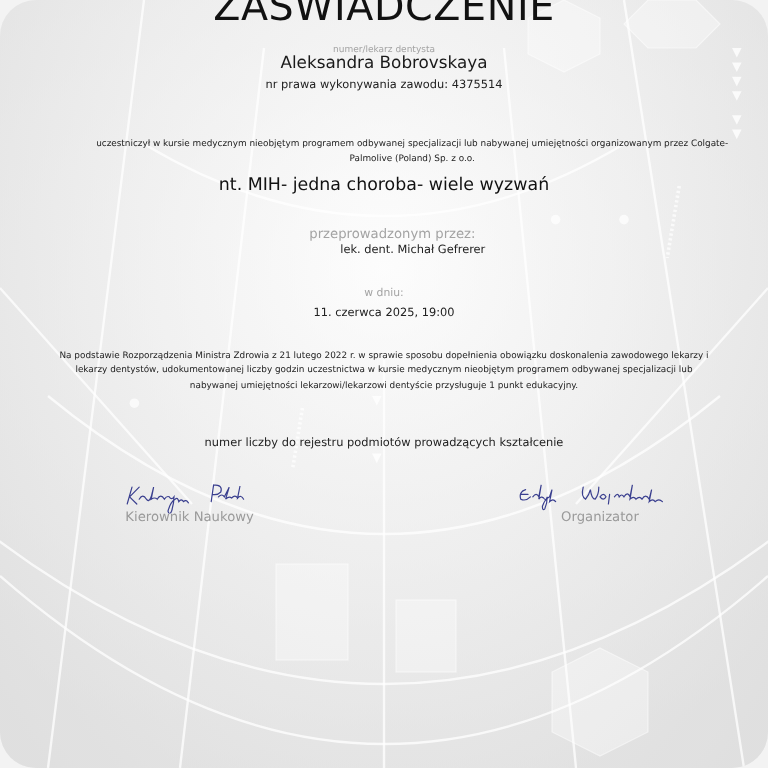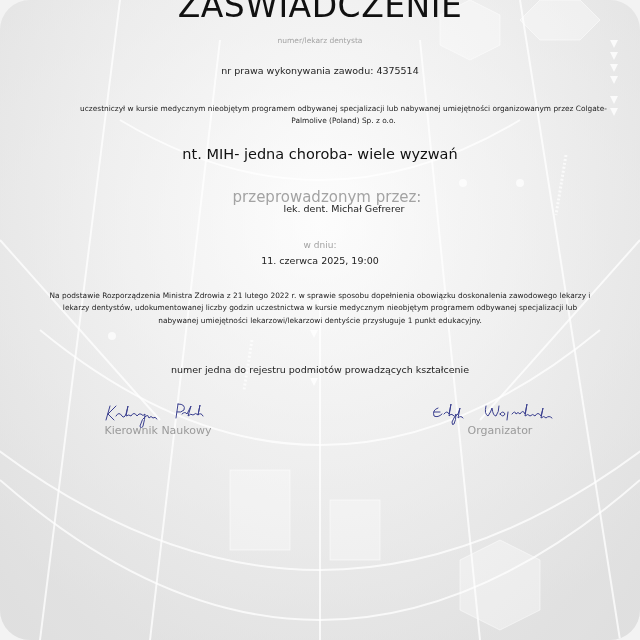--- a/index.html
+++ b/index.html
@@ -17,23 +17,23 @@
     }
     .bg-svg { position: absolute; inset: 0; width: 640px; height: 640px; }
     .content { position: absolute; inset: 0; text-align: center; color: #1a1a1a; }
     .abs { position: absolute; left: 0; right: 0; text-align: center; white-space: nowrap; }
 
     .title { top: -14px; font-size: 33px; letter-spacing: 0.5px; color: #111; font-weight: normal; line-height: 40px; }
     .role { top: 36px; font-size: 7.5px; color: #a3a3a3; }
     .name { top: 45px; font-size: 14px; color: #1a1a1a; }
     .license { top: 65px; font-size: 9.5px; color: #222; }
 
-    .participated { top: 103px; font-size: 7.4px; color: #222; line-height: 12px; white-space: normal; padding: 0 24px; margin-left: 47px; }
+    .participated { top: 114px; font-size: 7.4px; color: #222; line-height: 12px; white-space: normal; padding: 0 24px; margin-left: 47px; }
     .topic { top: 146px; font-size: 14.5px; color: #111; }
-    .led-label { top: 188px; font-size: 15px; color: #a3a3a3; padding-left: 14px; }
+    .led-label { top: 188px; font-size: 11px; color: #a3a3a3; padding-left: 14px; }
     .led-value { top: 203px; font-size: 9.5px; color: #222; padding-left: 48px; }
     .date-label { top: 240px; font-size: 9px; color: #a3a3a3; }
     .date-value { top: 255px; font-size: 9.5px; color: #222; }
 
     .legal { top: 290px; font-size: 7.4px; color: #222; line-height: 12.3px; white-space: normal; padding: 0 48px; }
     .registry { top: 364px; font-size: 9.5px; color: #222; }
 
     .sig-block { position: absolute; width: 160px; text-align: center; }
     .sig-left { left: 78px; top: 396px; }
     .sig-right { left: 420px; top: 396px; }
@@ -89,35 +89,36 @@
     </g>
     <g stroke="#ffffff" stroke-opacity="0.7" stroke-width="3">
       <path d="M 566 155 L 556 215" stroke-dasharray="2 2"></path>
       <path d="M 252 340 L 244 390" stroke-dasharray="2 2"></path>
     </g>
   </svg>
 
   <div class="content">
     <div class="abs title">ZAŚWIADCZENIE</div>
     <div class="abs role">numer/lekarz dentysta</div>
+    <div class="abs name">Aleksandra Bobrovskaya</div>
     <div class="abs license">nr prawa wykonywania zawodu: 4375514</div>
 
     <div class="abs participated">uczestniczył w kursie medycznym nieobjętym programem odbywanej specjalizacji lub nabywanej umiejętności organizowanym przez Colgate-Palmolive (Poland) Sp. z o.o.</div>
 
     <div class="abs topic">nt.  MIH- jedna choroba- wiele wyzwań</div>
 
     <div class="abs led-label">przeprowadzonym przez:</div>
     <div class="abs led-value">lek. dent. Michał Gefrerer</div>
 
     <div class="abs date-label">w dniu:</div>
     <div class="abs date-value">11. czerwca 2025, 19:00</div>
 
     <div class="abs legal">Na podstawie Rozporządzenia Ministra Zdrowia z 21 lutego 2022 r. w sprawie sposobu dopełnienia obowiązku doskonalenia zawodowego lekarzy i lekarzy dentystów, udokumentowanej liczby godzin uczestnictwa w kursie medycznym nieobjętym programem odbywanej specjalizacji lub nabywanej umiejętności lekarzowi/lekarzowi dentyście przysługuje 1 punkt edukacyjny.</div>
 
-    <div class="abs registry">numer jedna do rejestru podmiotów prowadzących kształcenie</div>
+    <div class="abs registry">numer liczby do rejestru podmiotów prowadzących kształcenie</div>
 
     <div class="sig-block sig-left">
       <svg class="sig" width="160" height="32" viewBox="0 0 160 32">
         <g fill="none" stroke="#3a3f8f" stroke-width="1" stroke-linecap="round">
           <path d="M 32 10 L 28 24 M 30 18 Q 36 12 38 10 M 30 18 L 36 24"></path>
           <path d="M 38 20 q 3 -5 6 0 q 2 3 4 -2 l 2 -8 l -2 10 q 3 -2 5 0 q 3 -5 6 0 q 2 -3 4 -2 q 2 3 4 0 q 0 5 -2 12 q -2 4 -3 0 q 2 -8 6 -10 q 2 -2 3 2 q 2 -3 4 0 q 2 -2 4 1"></path>
           <path d="M 100 8 L 98 22 M 100 8 q 8 0 6 6 q -3 3 -7 2 M 104 18 q 3 -3 5 0 l 4 -8 l -3 10 q 3 -3 5 -1 q 3 -3 5 0 l 2 -10 l -2 10 q 3 -3 5 1"></path>
         </g>
       </svg>
       <span class="sig-label">Kierownik Naukowy</span>

